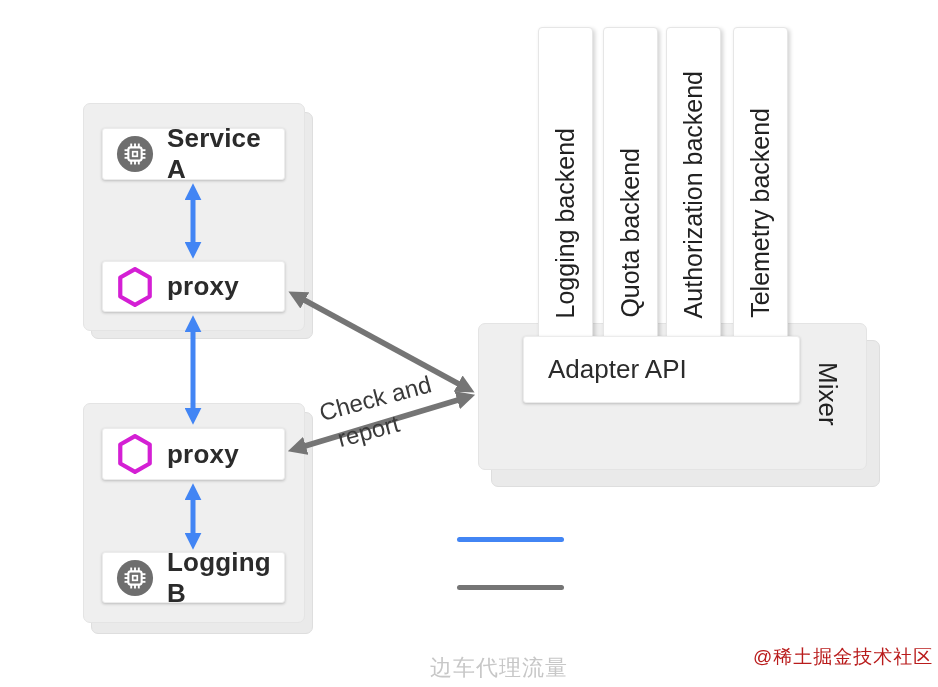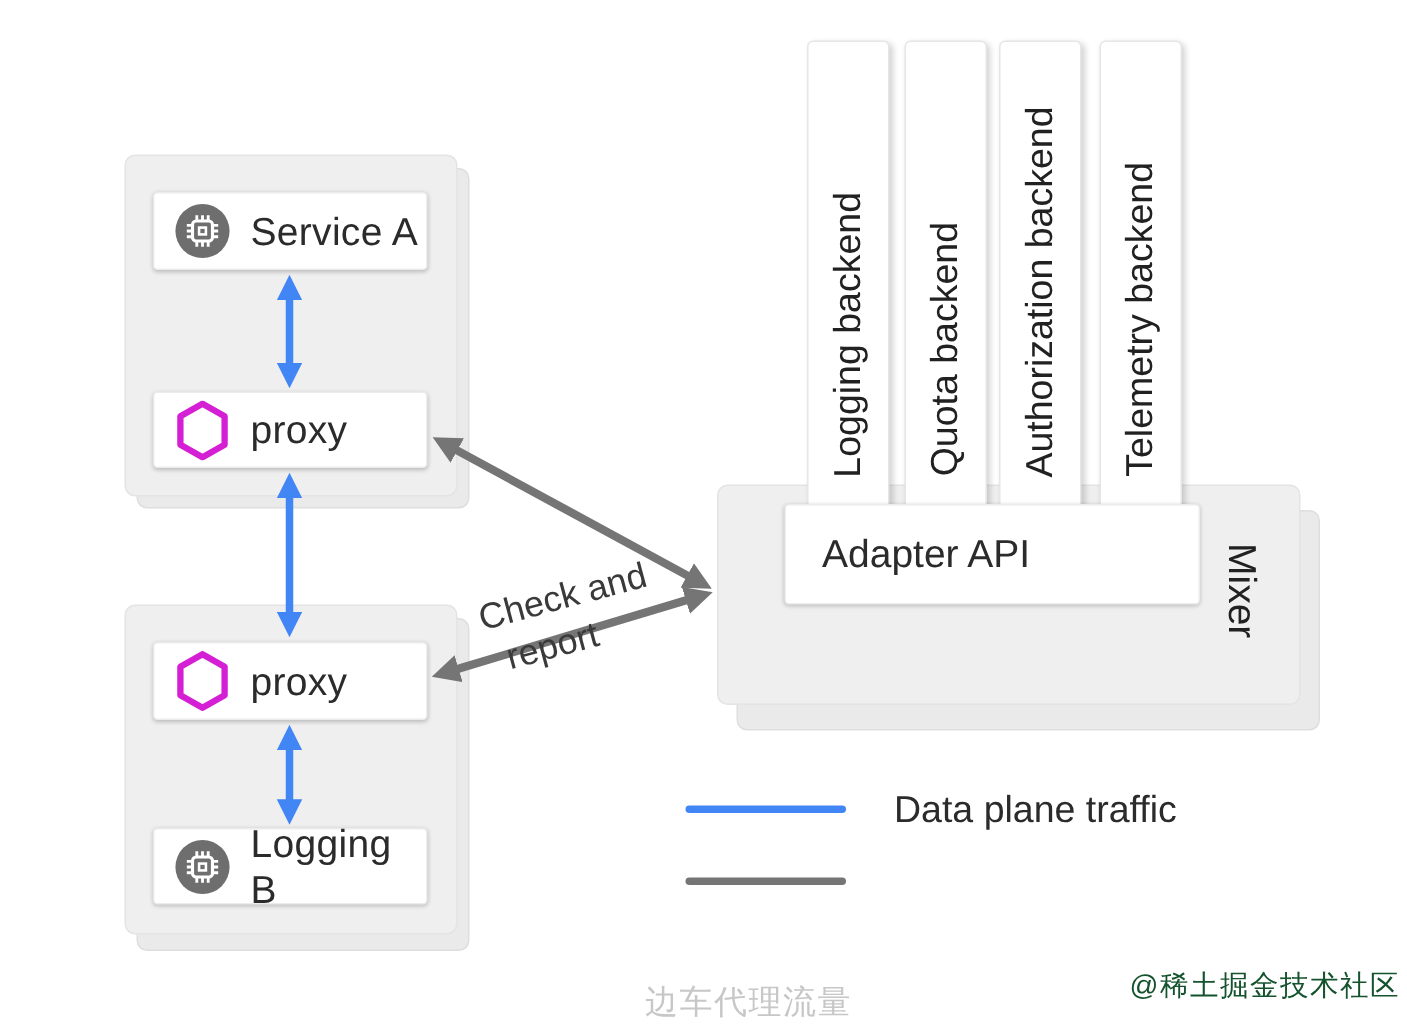--- a/index.html
+++ b/index.html
@@ -9,21 +9,21 @@
   }
   
   .card{position:absolute;background:#efefef;border:1px solid #e4e4e4;border-radius:7px;box-sizing:border-box;}
   .card.dup{background:#eaeaea;border-color:#dedede;}
   
   .node{
     position:absolute;background:#ffffff;border:1px solid #ececec;border-radius:3px;
     box-shadow:0 1px 3px rgba(0,0,0,.22);box-sizing:border-box;
     display:flex;align-items:center;padding-left:13px;z-index:4;
   }
-  .node .label{font-size:26px;margin-left:13px;color:#2b2b2b;letter-spacing:.2px;}
+  .node .label{font-size:26px;margin-left:13px;color:#2b2b2b;letter-spacing:.2px;font-weight:bold;}
   .node svg{flex:0 0 auto;}
   
   .bar{
     position:absolute;top:27px;width:55px;height:316px;background:#ffffff;
     border:1px solid #e6e6e6;border-radius:4px;box-sizing:border-box;
     box-shadow:2px 2px 4px rgba(0,0,0,.18);
     display:flex;flex-direction:column;align-items:center;justify-content:flex-end;
     padding-bottom:24px;z-index:3;
   }
   .bar .vtext{
@@ -159,19 +159,18 @@
     <line x1="295" y1="295" x2="468" y2="389" stroke-width="5.5" marker-start="url(#mg)" marker-end="url(#mg)" style="stroke: rgb(117, 117, 117);"></line>
     <line x1="295" y1="449" x2="468" y2="397" stroke-width="5.5" marker-start="url(#mg)" marker-end="url(#mg)" style="stroke: rgb(117, 117, 117);"></line>
   </svg>
 
   <div class="check-label">
     <div>Check and</div>
     <div class="l2">report</div>
   </div>
 
   <div class="legend-line" style="left: 457px; top: 537px; background: rgb(66, 133, 244);"></div>
-  <div class="legend-text" style="left:596px;top:526px;">Data plane traffic</div>
 
   <div class="legend-line" style="left: 457px; top: 585px; background: rgb(117, 117, 117);"></div>
 
   <div class="caption" style="color: rgb(199, 199, 199);">边车代理流量</div>
-  <div class="watermark" style="color: #14532d;">@稀土掘金技术社区</div>
+  <div class="watermark" style="color: #b91c1c;">@稀土掘金技术社区</div>
 </div>
 
 </body></html>

